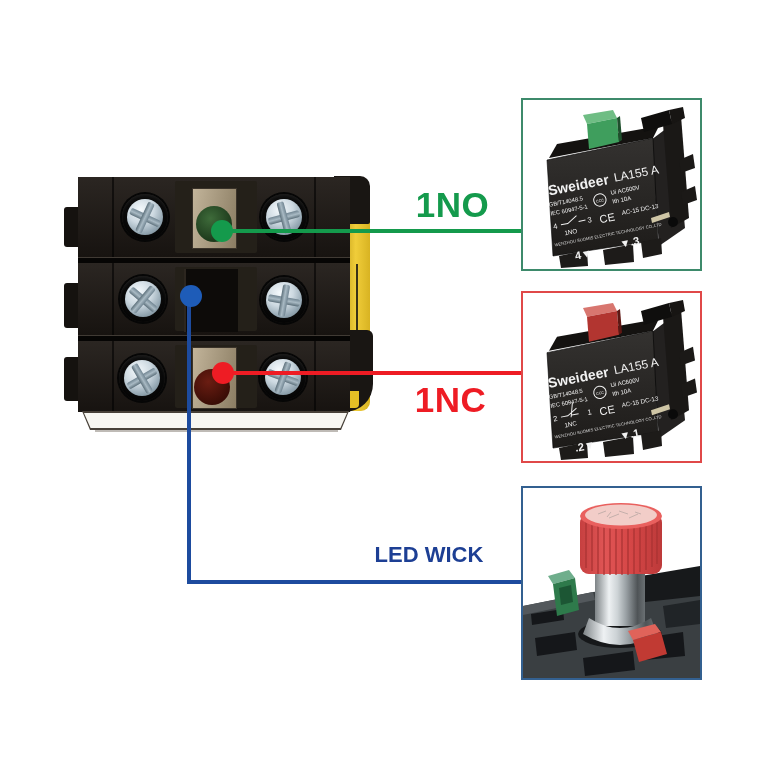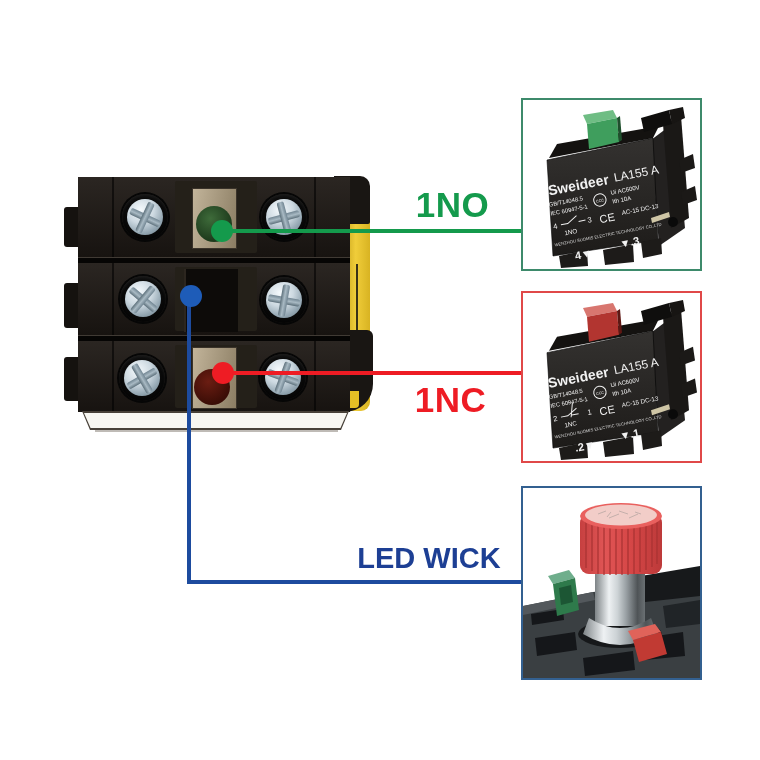--- a/index.html
+++ b/index.html
@@ -46,21 +46,21 @@
     clip-path:polygon(0 0,100% 0,97.5% 100%,2.5% 100%);}
   .base-line2{position:absolute;left:95px;top:430px;width:243px;height:2px;background:#8a847a;opacity:.55;}
 
   
   .cal-line{position:absolute;height:4px;}
   .cal-vline{position:absolute;width:4px;}
   .cal-dot{position:absolute;width:22px;height:22px;border-radius:50%;}
   .cal-label{position:absolute;font-weight:bold;text-align:center;letter-spacing:.5px;}
   .lbl-no{left:395px;top:185px;width:115px;font-size:35px;}
   .lbl-nc{left:393px;top:380px;width:115px;font-size:35px;}
-  .lbl-led{left:356px;top:542px;width:146px;font-size:29px;letter-spacing:0;}
+  .lbl-led{left:356px;top:542px;width:146px;font-size:22px;letter-spacing:0;}
 
   
   .inset{position:absolute;left:521px;width:181px;background:#fff;border:2px solid #888;box-sizing:border-box;}
   .inset svg{display:block;width:100%;height:100%;}
   .inset-no{top:98px;height:173px;}
   .inset-nc{top:291px;height:172px;}
   .inset-led{top:486px;height:194px;}
   .block-svg text{fill:#f2f2f2;font-family:"Liberation Sans",sans-serif;}
   .block-svg .tiny{fill:#d8d8d8;}
 </style>

